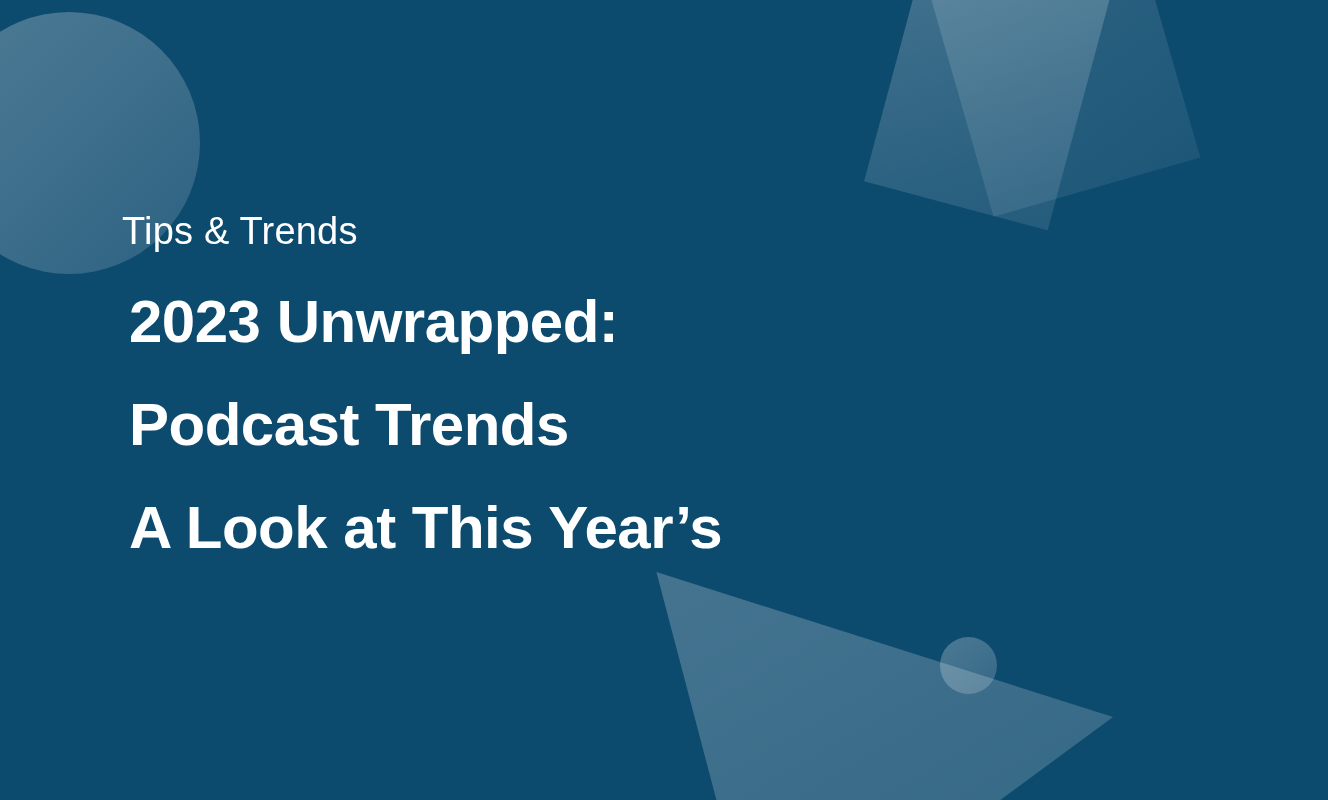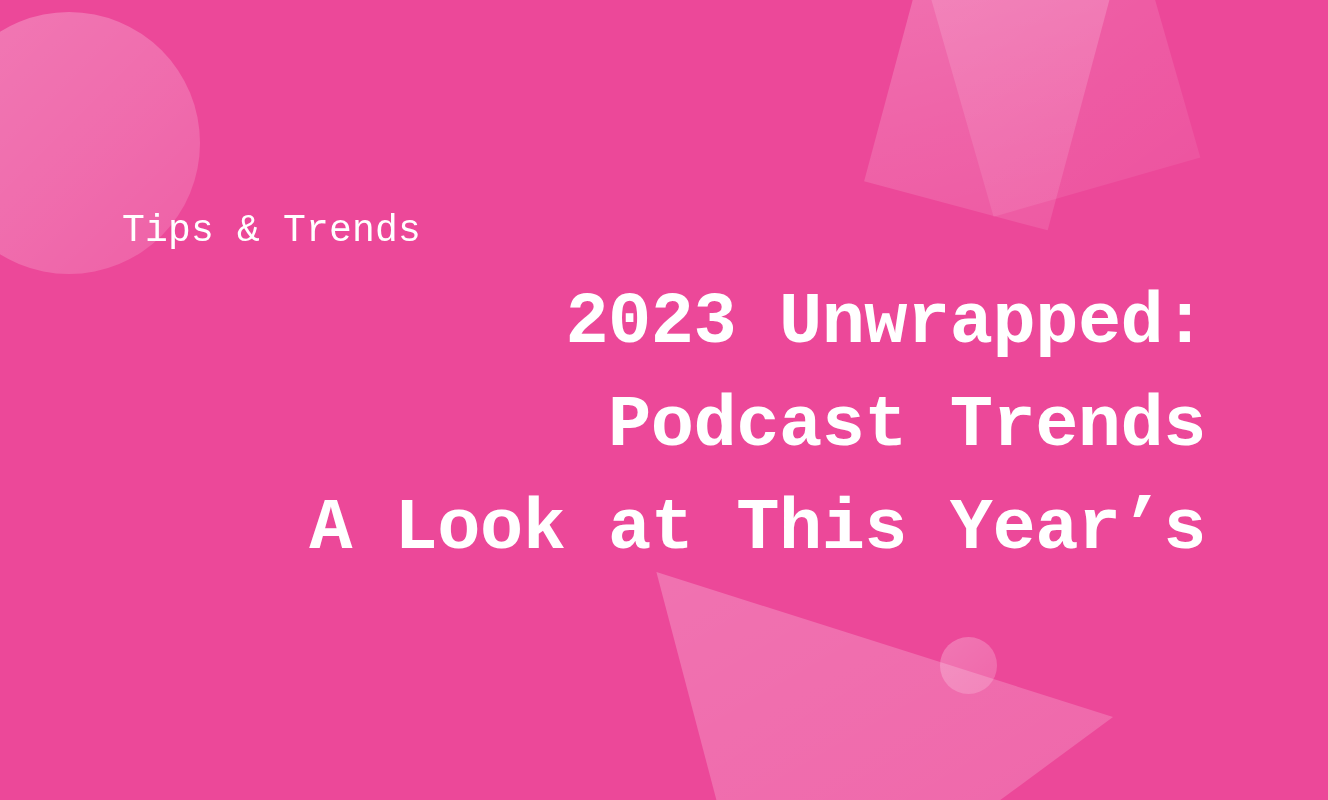--- a/index.html
+++ b/index.html
@@ -8,22 +8,22 @@
     padding: 0;
     background: #ffffff;
   }
   * { box-sizing: border-box; }
 
   #banner {
     position: relative;
     width: 1328px;
     height: 800px;
     overflow: hidden;
-    background: #ec4899;
-    font-family: Liberation Mono, monospace;
+    background: #0c4a6e;
+    font-family: Liberation Sans, sans-serif;
     -webkit-font-smoothing: antialiased;
   }
 
   
   .shape-layer {
     position: absolute;
     inset: 0;
     width: 100%;
     height: 100%;
     pointer-events: none;
@@ -110,28 +110,27 @@
     font-size: 38px;
     font-weight: 400;
     letter-spacing: 0.2px;
     line-height: 50px;
     color: #ffffff;
     margin: 0 0 14px 0;
     white-space: nowrap;
   }
 
   .headline {
-    margin: 16px;
+    margin: 7px;
     padding: 0;
-    font-size: 72px;
+    font-size: 60px;
     font-weight: 700;
     line-height: 103px;
     letter-spacing: -0.5px;
     color: #ffffff;
-    text-align: right;
   }
 
   .headline-line {
     display: block;
     white-space: nowrap;
   }
 </style>
 </head>
 <body>
 

